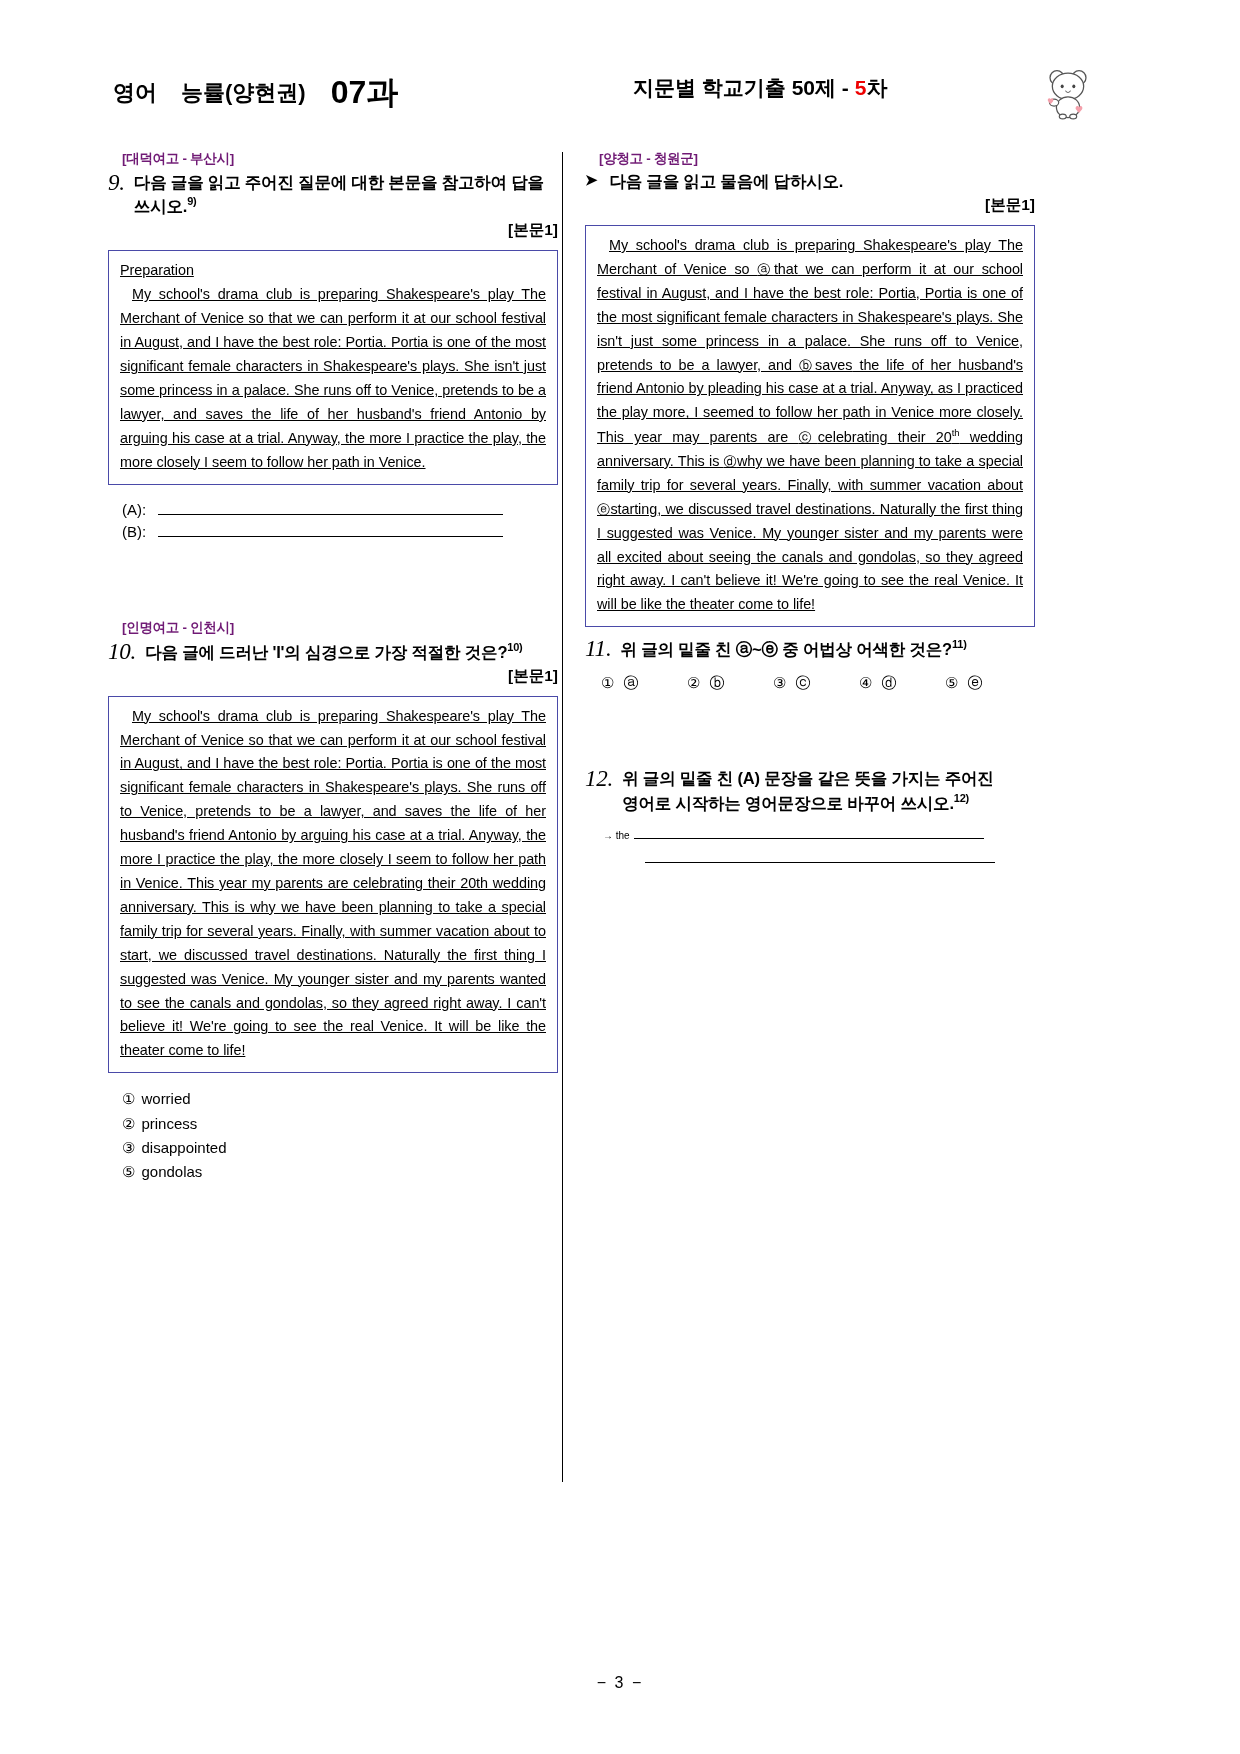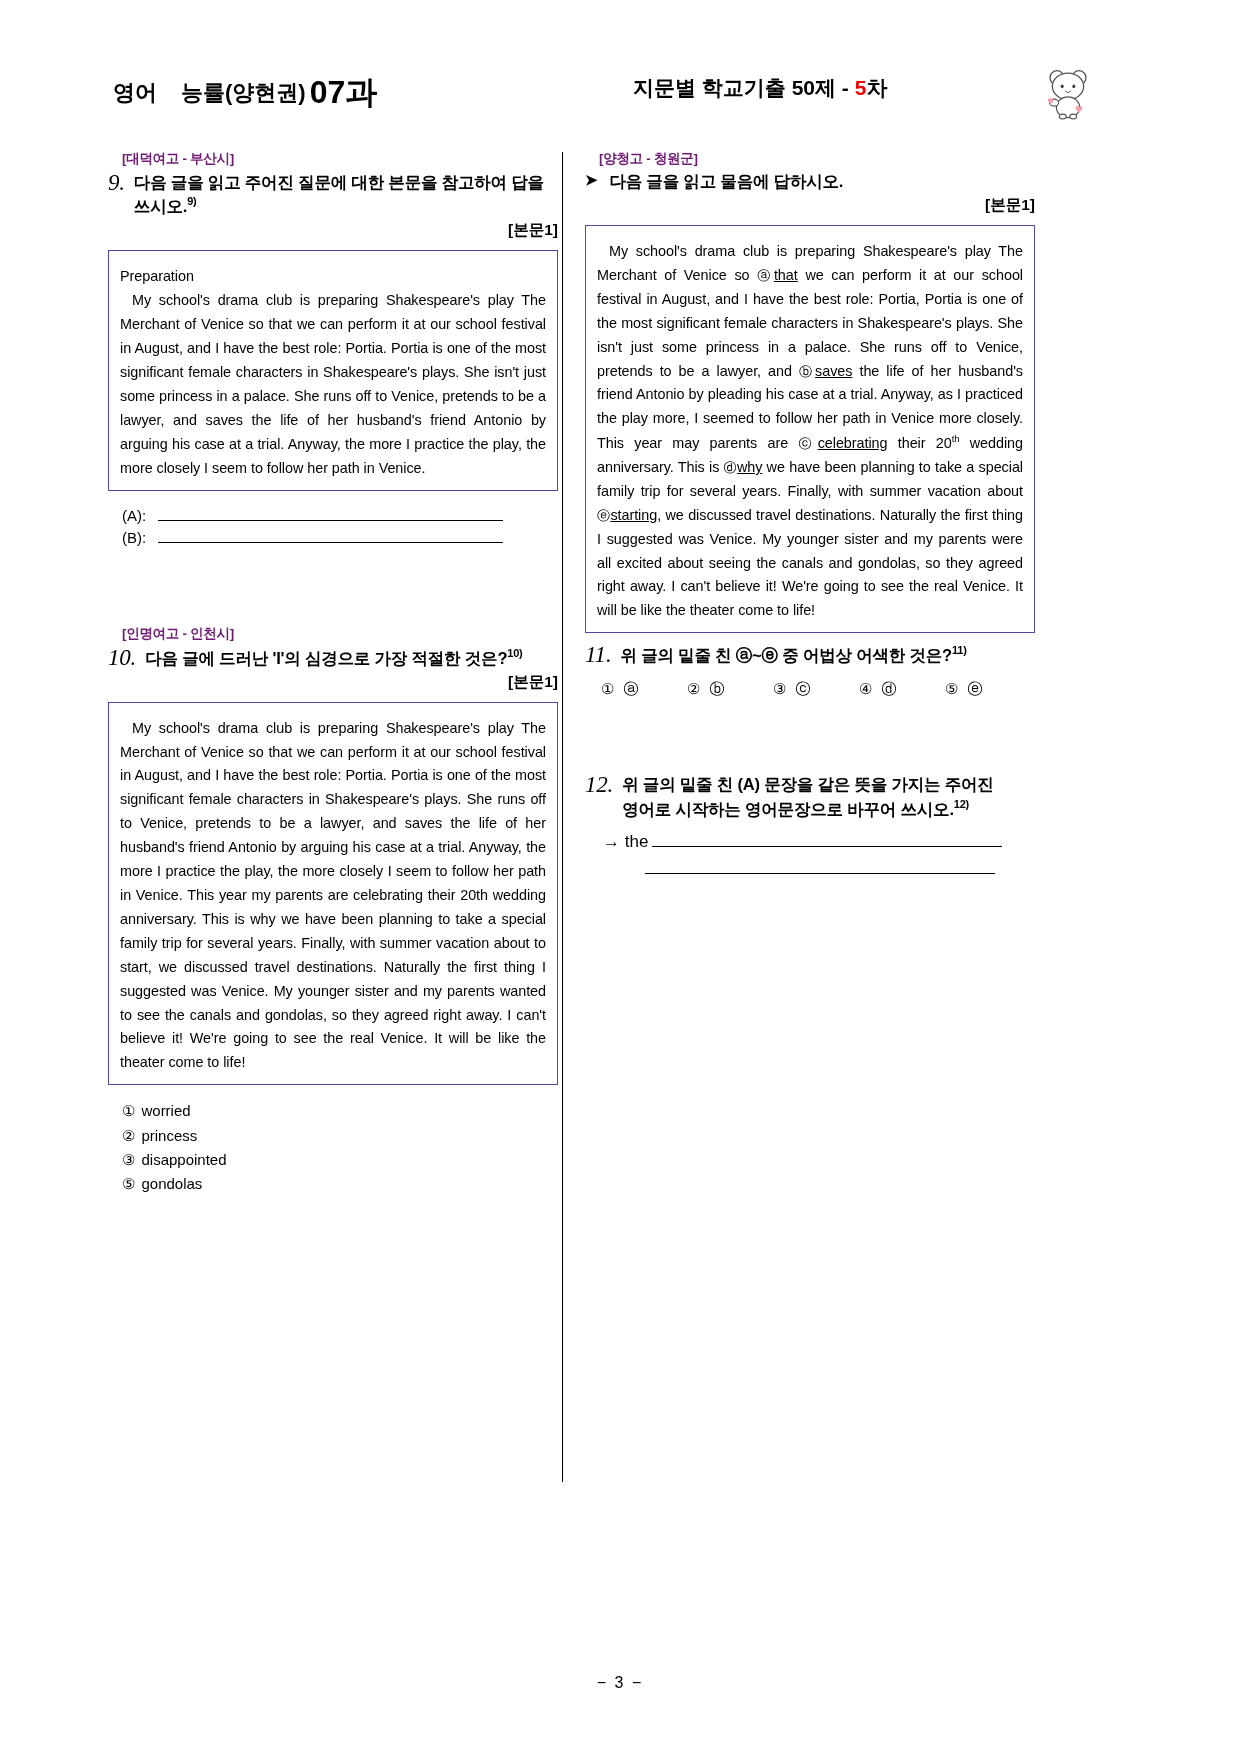--- a/index.html
+++ b/index.html
@@ -17,21 +17,21 @@
   
   .header {
     position:absolute; left:0; top:62px; width:1240px; height:62px;
   }
   .hdr-left {
     position:absolute; left:113px; top:6px;
     font-weight:bold; font-size:22px; letter-spacing:0px;
     white-space:nowrap;
   }
   .hdr-left .subject { margin-right:24px; }
-  .hdr-left .book { margin-right:4px; }
+  .hdr-left .book { margin-right:25px; }
   .hdr-left .lesson { font-size:32px; font-weight:bold; position:relative; top:3px; }
   .hdr-right {
     position:absolute; left:633px; top:12px;
     font-weight:bold; font-size:21px; white-space:nowrap;
   }
   .hdr-right .round-num { color:#ee0000; }
   .mascot { position:absolute; left:1038px; top:0px; width:60px; height:58px; }
 
   
   .col { position:absolute; top:150px; width:450px; }
@@ -63,27 +63,28 @@
     display:flex; align-items:flex-start;
     font-size:16.5px; font-weight:bold; letter-spacing:-0.2px;
   }
   .arrow-head .arrow { margin-right:12px; font-size:15px; }
 
   .bonmun { text-align:right; font-weight:bold; font-size:15.5px; margin-top:2px; }
 
   
   .passage {
     border:1px solid #4a4aa8;
-    padding:14px 11px 9px 11px;
+    padding:8px 11px 9px 11px;
     margin-top:9px;
     font-size:14.4px;
     line-height:1.66;
     text-align:justify;
     text-justify:inter-word;
     letter-spacing:-0.05px;
+    text-decoration:underline;
   }
   .passage p { margin:0; }
   .passage p.indent { text-indent:12px; }
   .passage .label { text-indent:0; }
   .passage sup { font-size:9.5px; vertical-align:super; }
   .marker { font-size:13px; }
   .u { text-decoration:underline; }
 
   
   .ans-lines { margin-top:16px; margin-left:14px; font-size:15px; }
@@ -100,21 +101,21 @@
   .choice .cnum { margin-right:6px; }
 
   .choices-inline {
     margin-top:13px; margin-left:16px;
     display:flex; font-size:15px;
   }
   .choices-inline .ci { width:86px; white-space:nowrap; }
   .choices-inline .cnum { margin-right:9px; }
 
   
-  .write-area { margin-top:11px; margin-left:18px; font-size:17px; }
+  .write-area { margin-top:11px; margin-left:18px; font-size:10px; }
   .write-row { display:flex; align-items:baseline; }
   .write-lead { flex:none; margin-right:4px; white-space:nowrap; }
   .write-line { flex:1; border-bottom:1.6px solid #000; height:13px; max-width:350px; }
   .write-row2 { margin-top:9px; margin-left:42px; }
   .write-row2 .write-line { max-width:350px; }
   .spacer-lg { height:74px; }
 
   
   .footer {
     position:absolute; left:0; bottom:62px; width:1240px;

